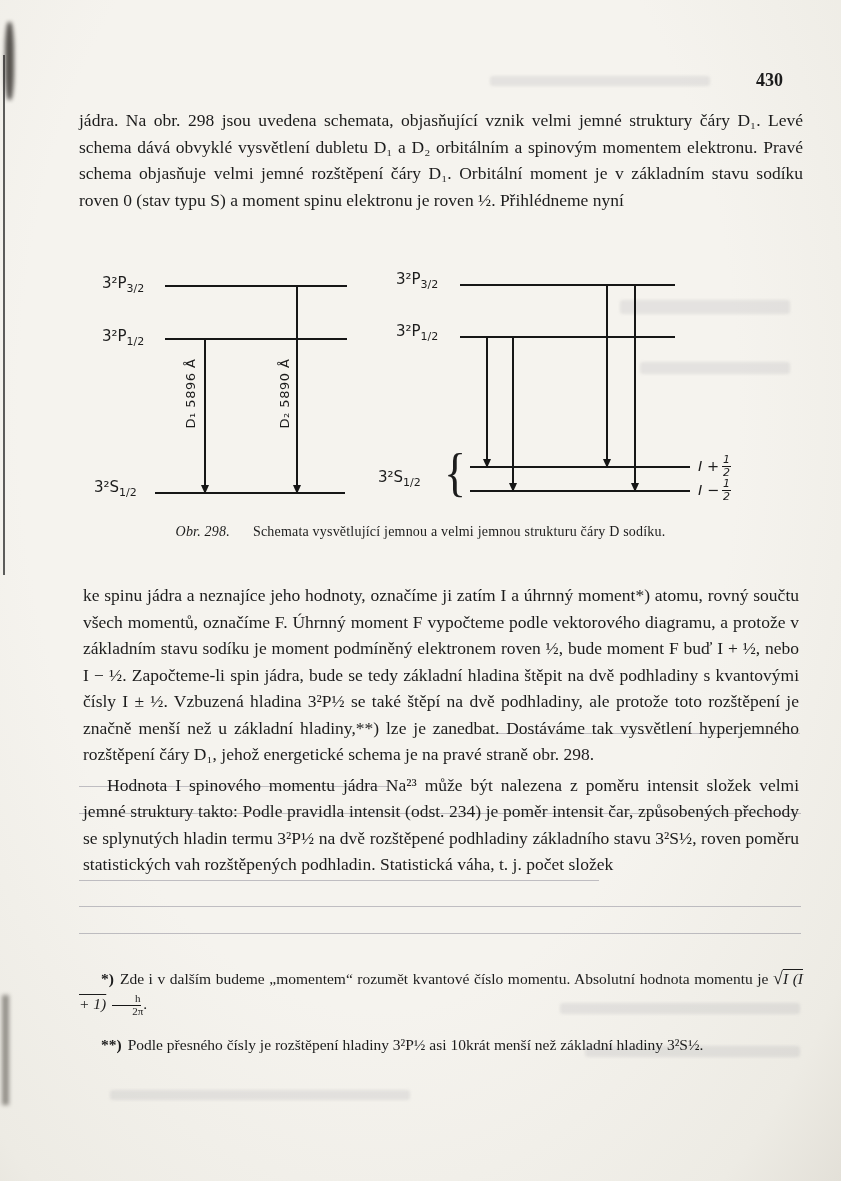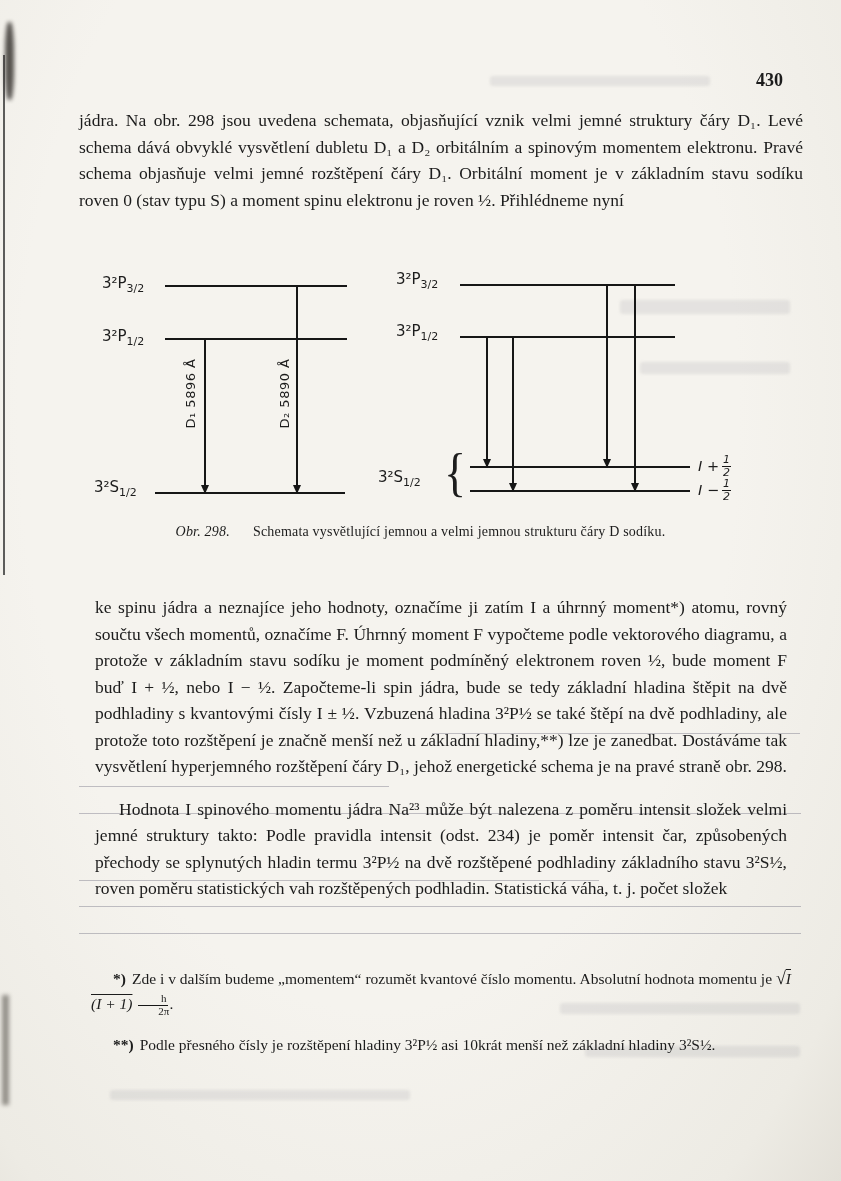--- a/index.html
+++ b/index.html
@@ -17,21 +17,21 @@
 
   .running-head{position:absolute;top:74px;left:0;width:100%;text-align:center;
     font-size:14px;font-weight:700;letter-spacing:2.5px;}
   .page-number{position:absolute;top:70px;right:58px;font-size:18px;font-weight:600;}
 
   .para{position:absolute;left:79px;width:724px;margin:0;text-align:justify;
     font-size:17.5px;line-height:26.5px;}
   .p1{top:107px;}
   .text-block{position:absolute;top:578px;left:79px;width:724px;text-align:justify;
     font-size:17.5px;line-height:26.5px;}
-  .text-block p{margin:16px;}
+  .text-block p{margin:4px;}
   .text-block p.indent{text-indent:24px;}
 
   
   .figure{position:absolute;left:78px;top:262px;width:726px;height:300px;
     font-family:"DejaVu Sans",sans-serif;}
   .hline{position:absolute;height:2px;background:#161616;}
   .varrow{position:absolute;width:2px;background:#161616;}
   .varrow::after{content:"";position:absolute;left:50%;bottom:-2px;transform:translateX(-50%);
     width:0;height:0;border-left:4px solid transparent;border-right:4px solid transparent;
     border-top:9px solid #161616;}
@@ -46,21 +46,21 @@
   .frac{display:inline-flex;flex-direction:column;align-items:center;line-height:1.05;
     font-size:11px;vertical-align:middle;}
   .frac .num{border-bottom:1px solid #161616;padding:0 1px;}
 
   .caption{position:absolute;top:524px;left:0;width:100%;text-align:center;font-size:14px;
     letter-spacing:.2px;}
   .caption .cap-label{font-style:italic;margin-right:23px;}
 
   .footnotes{position:absolute;top:966px;left:79px;width:724px;font-size:15.5px;
     line-height:25px;text-align:justify;}
-  .footnotes p{margin:0 12px 15px;text-indent:22px;}
+  .footnotes p{margin:0 0 15px;text-indent:22px;}
   .fn-marker{font-weight:700;margin-right:6px;}
   .sqrt{font-size:18px;}
   .overline{text-decoration:overline;font-style:italic;}
 </style>
 </head>
 <body>
 
 <div class="page">
 
   <div class="edge-line"></div>

